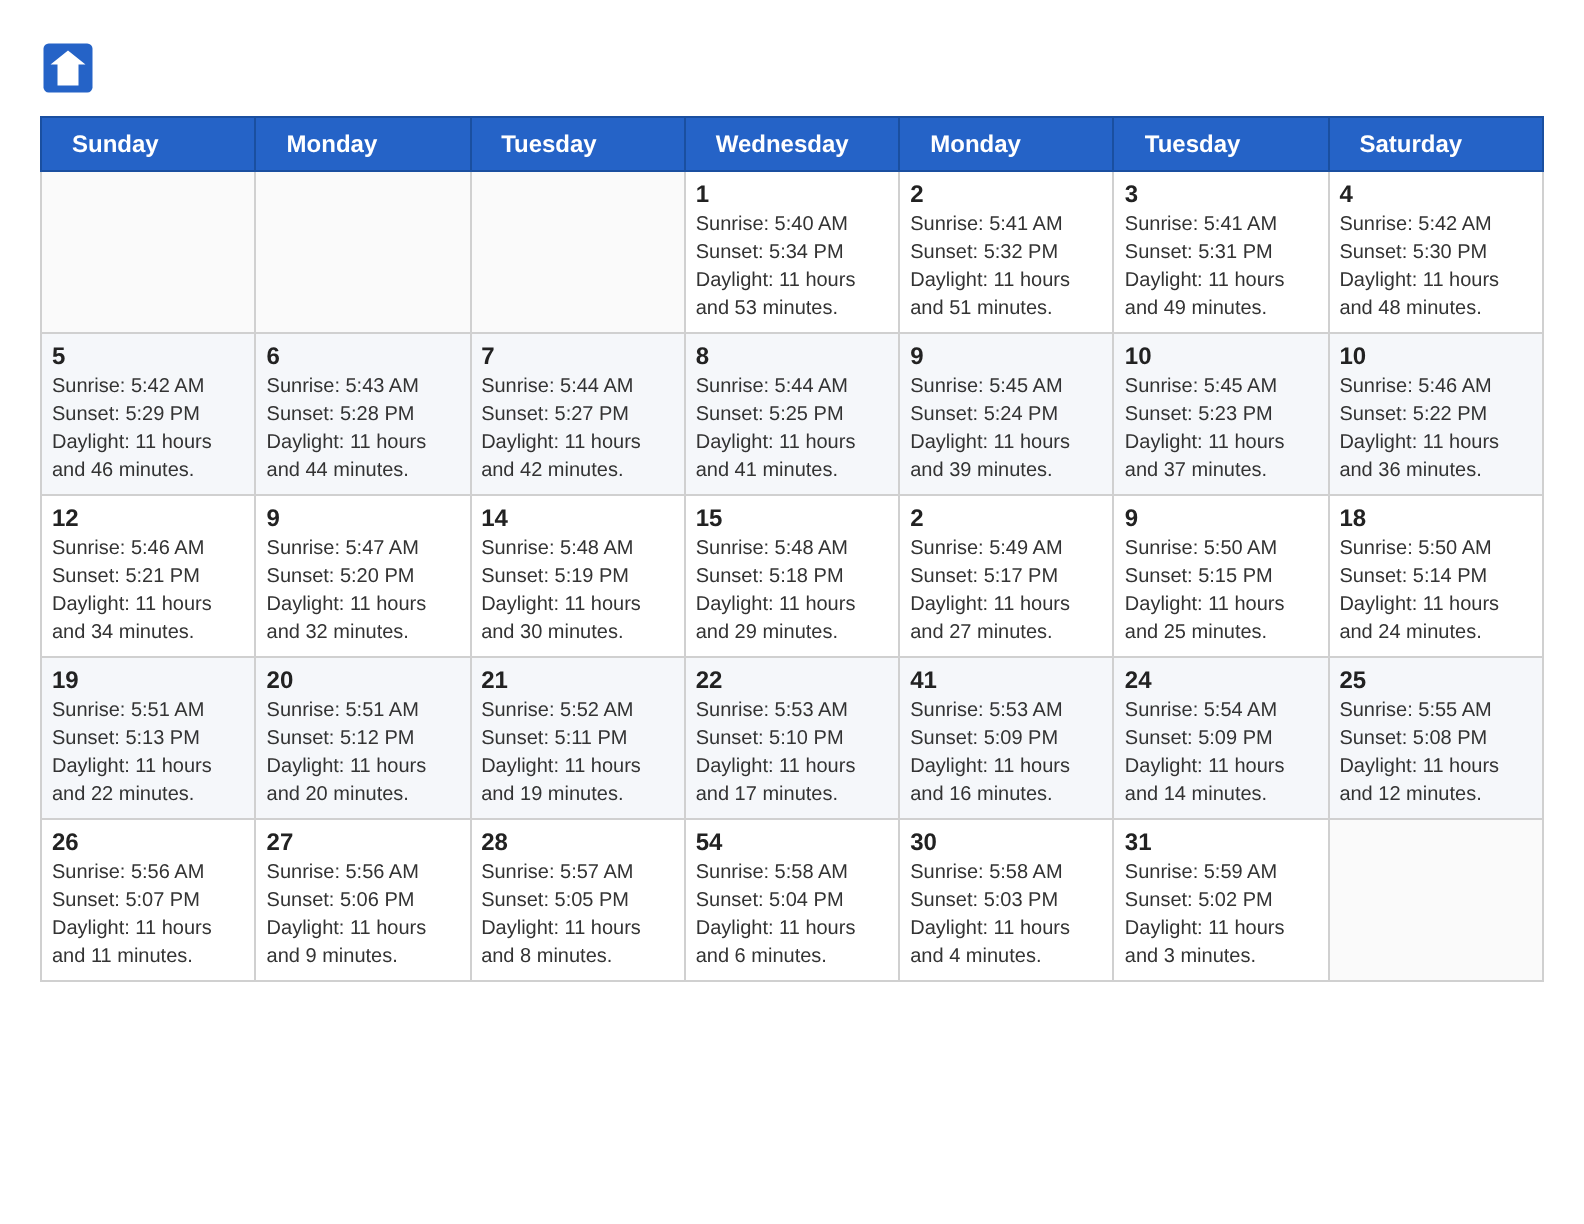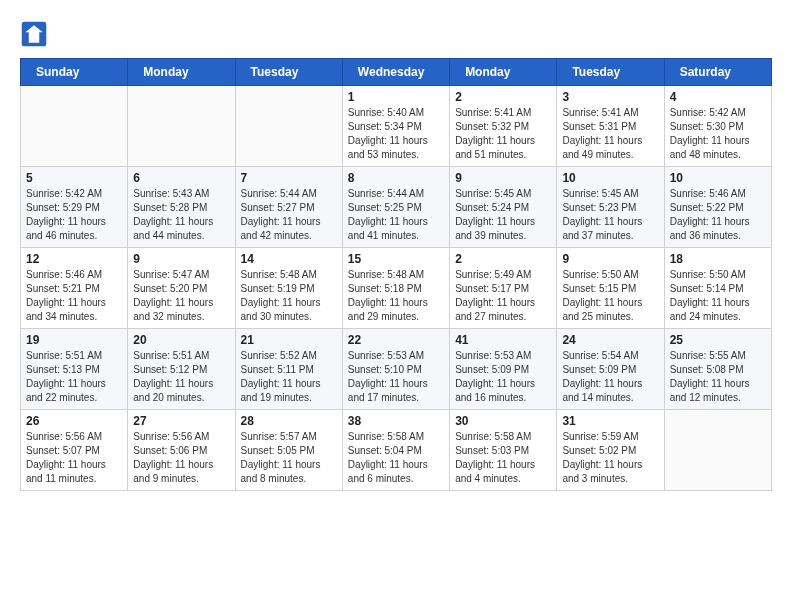--- a/index.html
+++ b/index.html
@@ -237,21 +237,21 @@
         </td>
         <td>
           <div class="day-number">27</div>
           <div class="day-info">Sunrise: 5:56 AM<br>Sunset: 5:06 PM<br>Daylight: 11 hours<br>and 9 minutes.</div>
         </td>
         <td>
           <div class="day-number">28</div>
           <div class="day-info">Sunrise: 5:57 AM<br>Sunset: 5:05 PM<br>Daylight: 11 hours<br>and 8 minutes.</div>
         </td>
         <td>
-          <div class="day-number">38</div>
+          <div class="day-number">54</div>
           <div class="day-info">Sunrise: 5:58 AM<br>Sunset: 5:04 PM<br>Daylight: 11 hours<br>and 6 minutes.</div>
         </td>
         <td>
           <div class="day-number">30</div>
           <div class="day-info">Sunrise: 5:58 AM<br>Sunset: 5:03 PM<br>Daylight: 11 hours<br>and 4 minutes.</div>
         </td>
         <td>
           <div class="day-number">31</div>
           <div class="day-info">Sunrise: 5:59 AM<br>Sunset: 5:02 PM<br>Daylight: 11 hours<br>and 3 minutes.</div>
         </td>

